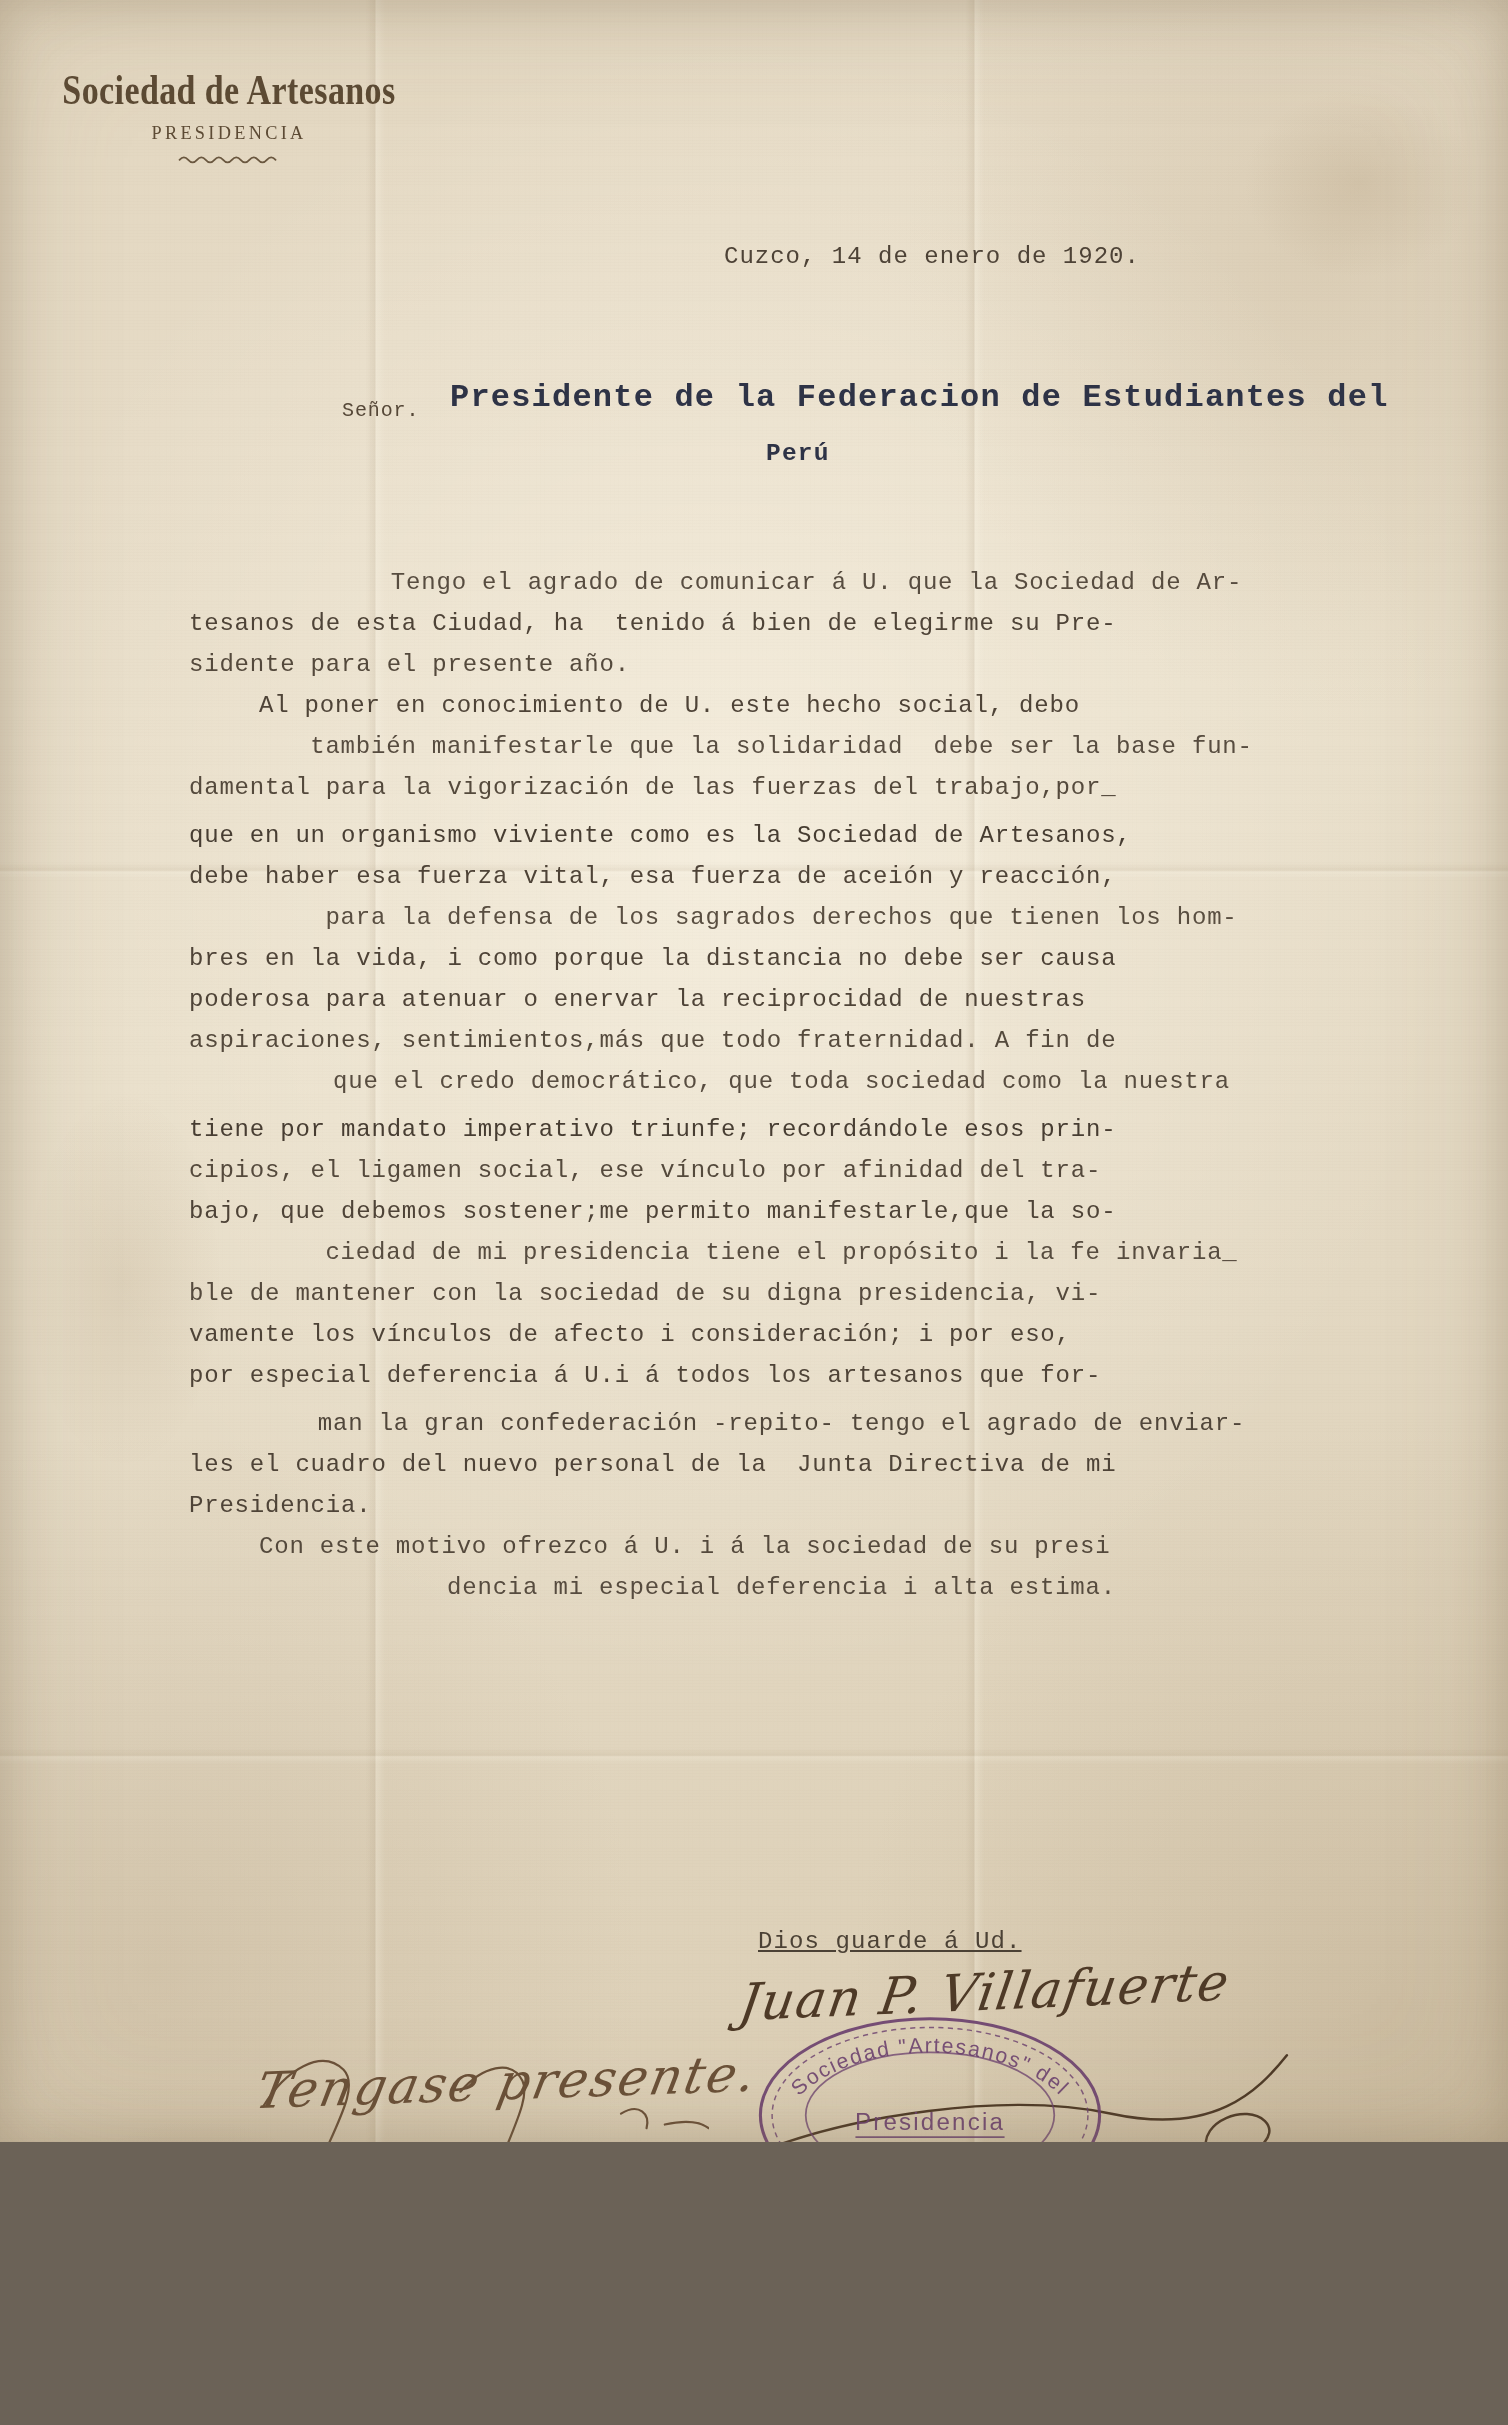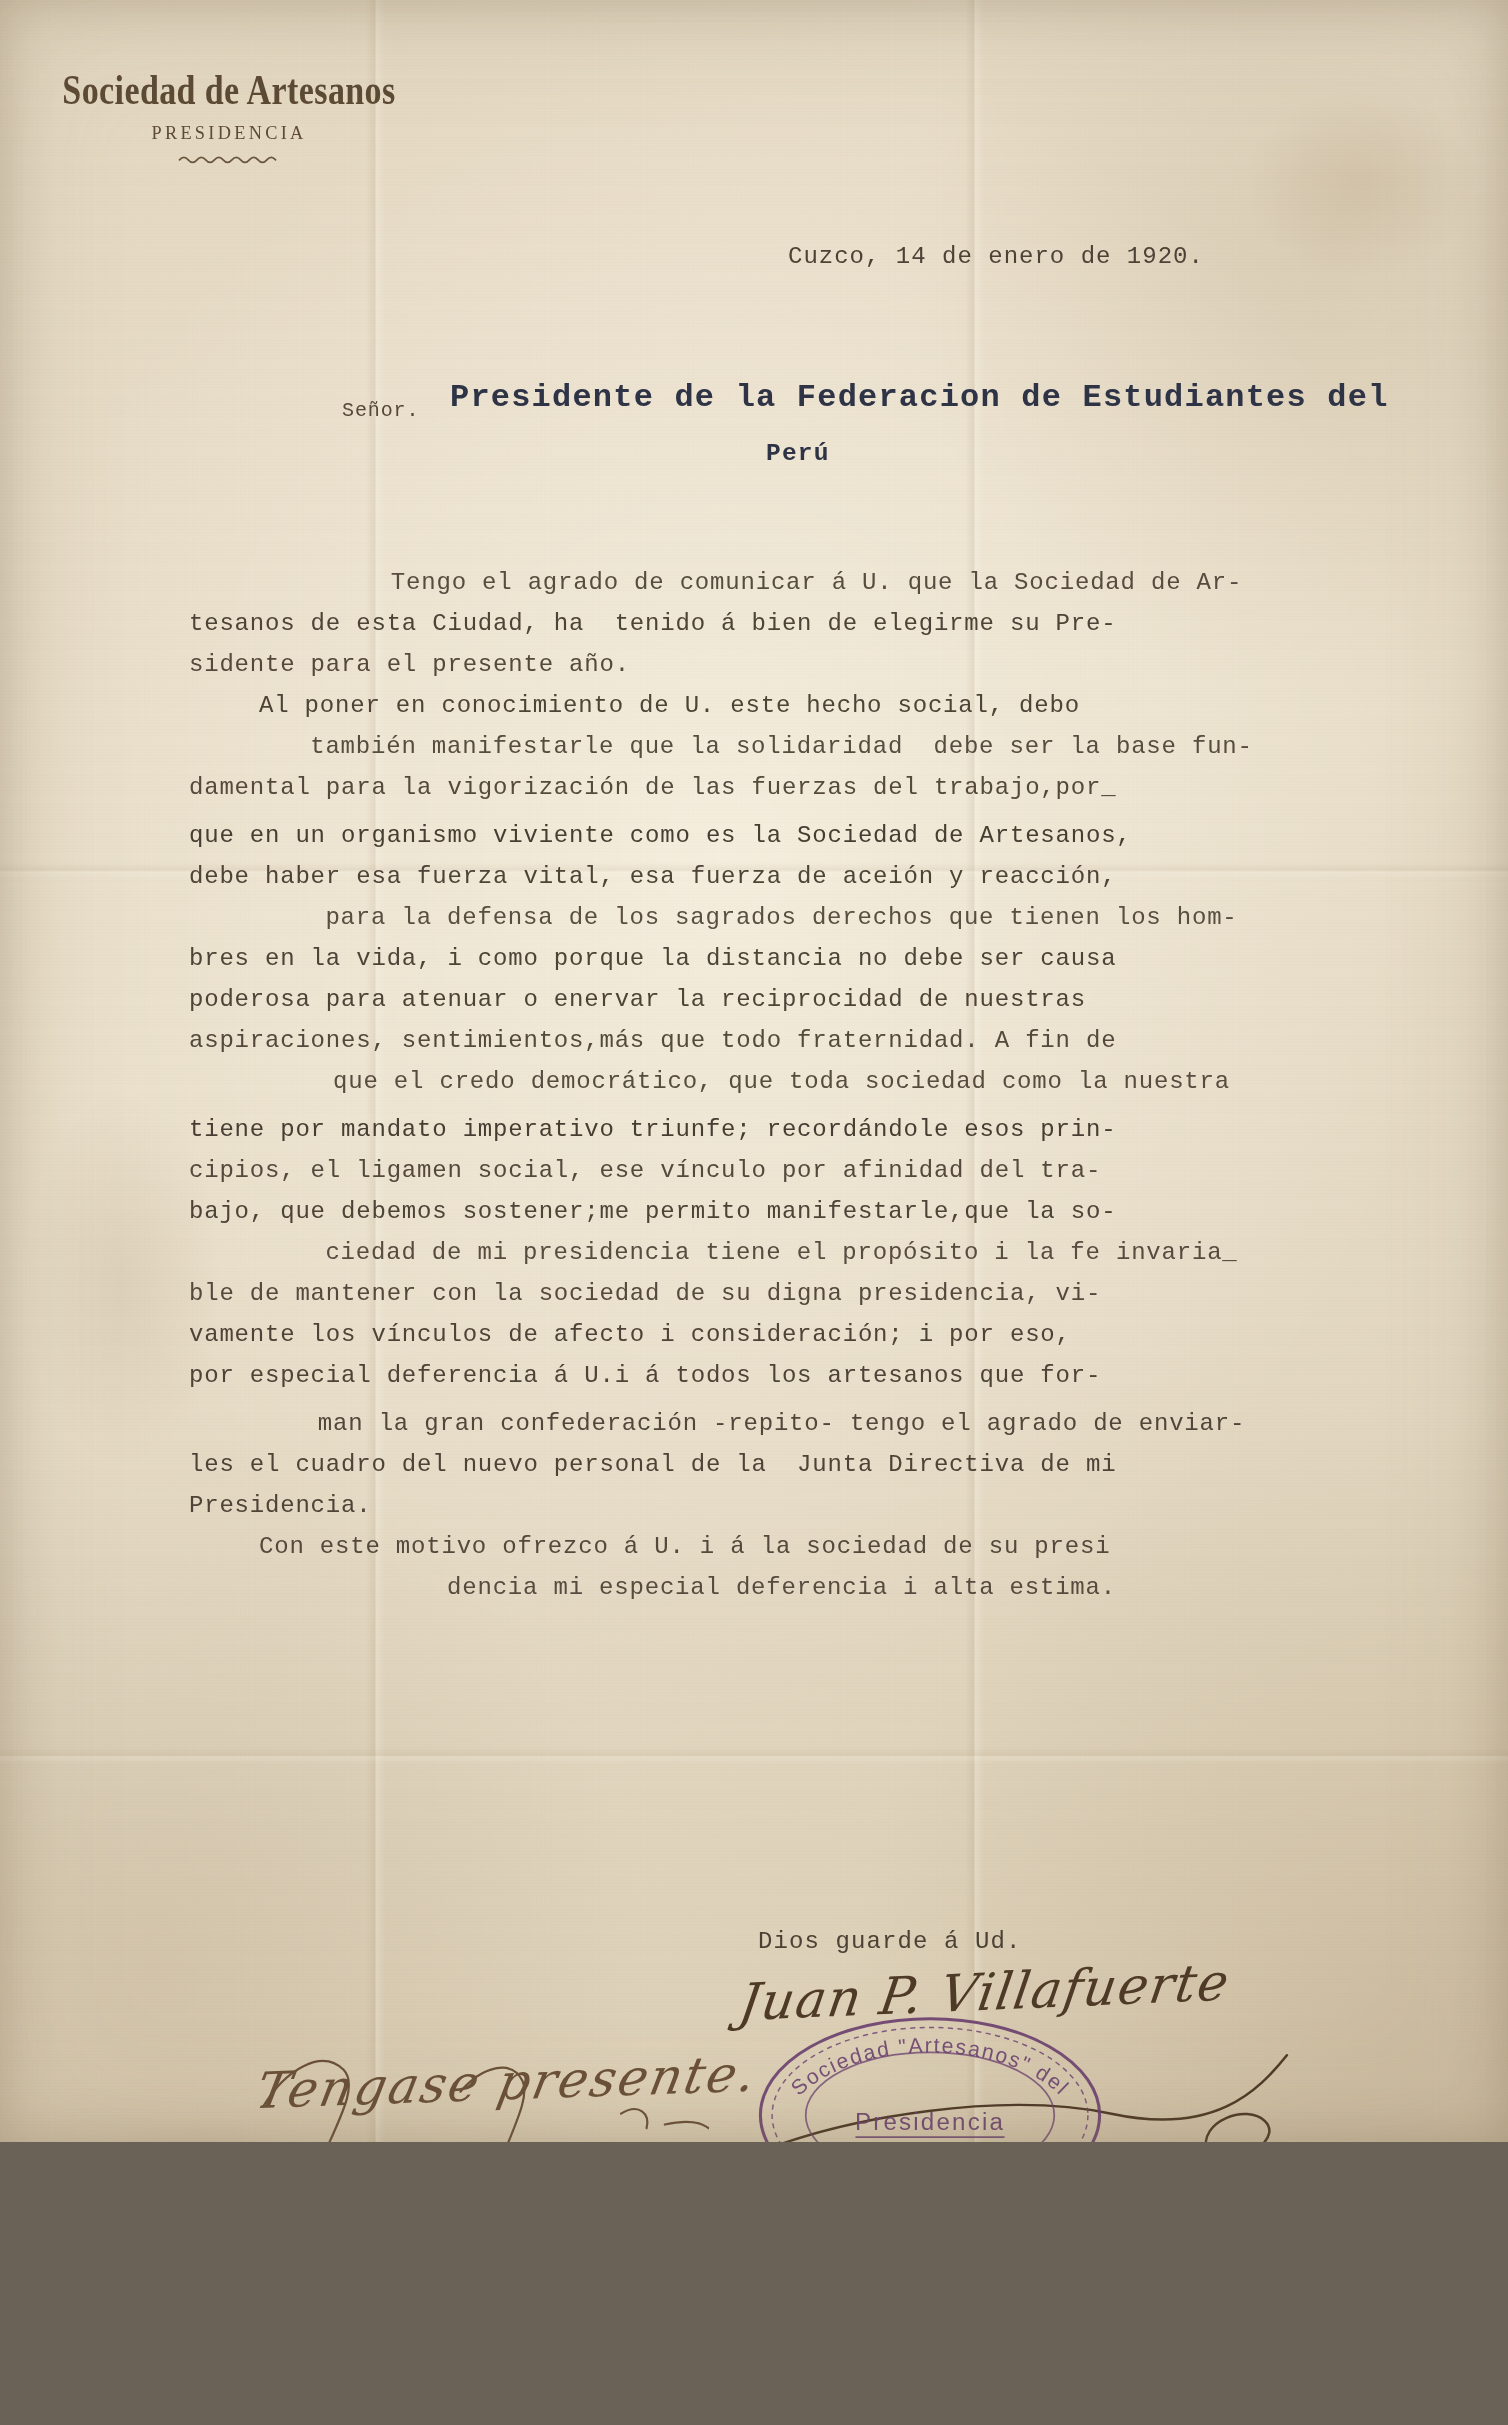--- a/index.html
+++ b/index.html
@@ -112,21 +112,21 @@
 
   
   .typed {
     position: absolute;
     font-family: "Liberation Mono", "DejaVu Sans Mono", monospace;
     color: #4a4035;
     white-space: pre;
   }
 
   .date-line {
-    left: 788px;
+    left: 724px;
     top: 243px;
     font-size: 24px;
     letter-spacing: 1px;
     color: #4d4236;
   }
 
   .senor {
     left: 342px;
     top: 399px;
     font-size: 20px;
@@ -170,20 +170,21 @@
   .body-block .ln:nth-child(3n)   { color: #504538; opacity: 0.97; }
   .body-block .ln:nth-child(4n+1) { opacity: 0.94; text-align: center; }
   .body-block .ln:nth-child(7n)   { color: #473d32; margin-top: 7px; }
 
   .closing {
     left: 758px;
     top: 1928px;
     font-size: 24px;
     letter-spacing: 1.1px;
     color: #4b4135;
+    text-decoration: underline;
   }
 
   
   .hand {
     position: absolute;
     font-family: "DejaVu Serif", "Liberation Serif", serif;
     font-style: italic;
     color: #5a4330;
     white-space: nowrap;
     pointer-events: none;

